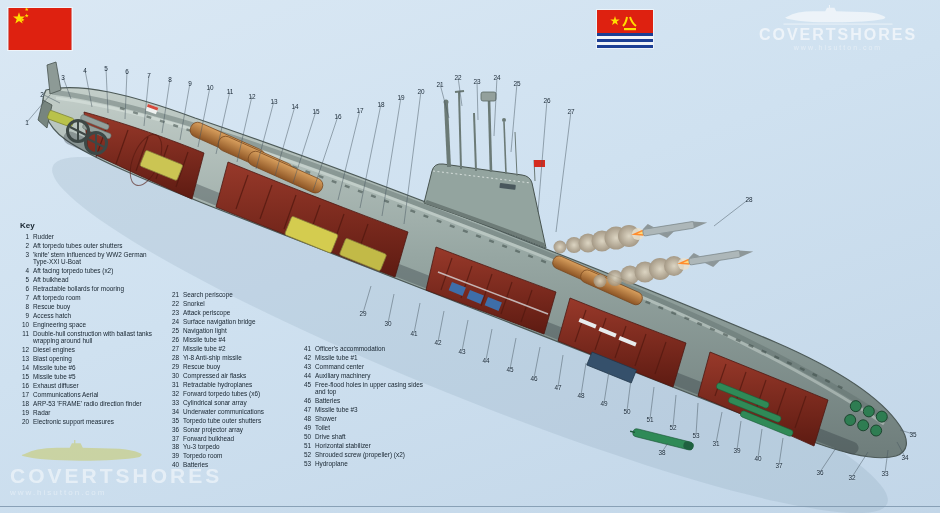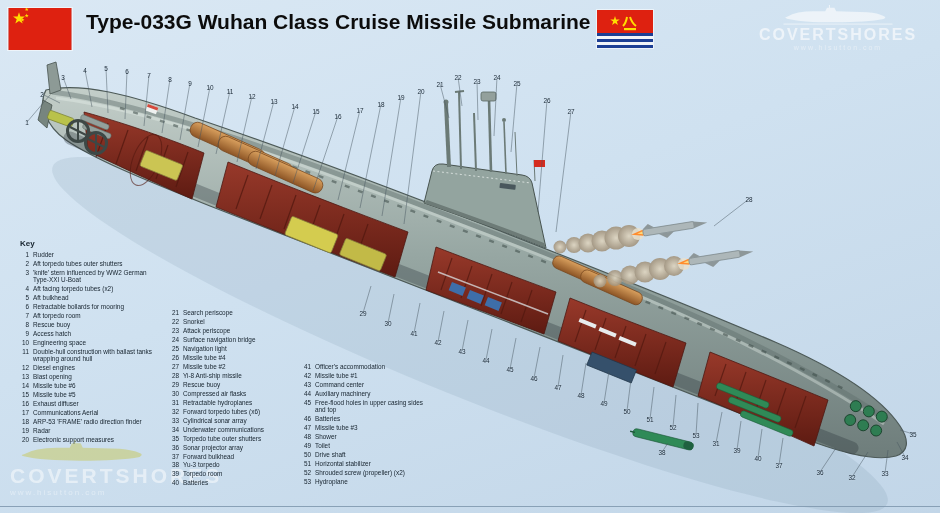--- a/index.html
+++ b/index.html
@@ -16,21 +16,21 @@
   
   .logo-tr{position:absolute;right:8px;top:5px;width:188px;text-align:center;}
   .logo-tr .logo-sub{opacity:.8;}
   .logo-tr .logo-text{font-size:16px;font-weight:bold;letter-spacing:2px;color:#f3f7fb;opacity:.85;margin-top:-3px;}
   .logo-tr .logo-url{font-size:7px;letter-spacing:2px;color:#eef3f8;opacity:.7;}
   .logo-bl{position:absolute;left:10px;bottom:16px;width:200px;text-align:left;}
   .logo-bl .logo-sub{opacity:.75;}
   .logo-bl .logo-text{font-size:21px;font-weight:bold;letter-spacing:3px;color:#ffffff;opacity:.5;margin-top:-4px;}
   .logo-bl .logo-url{font-size:8px;letter-spacing:2px;color:#ffffff;opacity:.4;}
   
-  .legend-col{position:absolute;margin-top:18px;}
+  .legend-col{position:absolute;}
   #legend-col-0{left:18px;top:221px;width:142px;}
   #legend-col-1{left:168px;top:291px;width:142px;}
   #legend-col-2{left:300px;top:345px;width:152px;}
   .key-head{font-size:8px;font-weight:bold;color:#16232e;margin:0 0 3px 2px;}
   .legend-row{display:flex;gap:4px;margin-bottom:1.8px;color:#16232e;}
   .legend-num{min-width:11px;text-align:right;font-size:6.4px;line-height:1.12;}
   .legend-label{font-size:6.4px;line-height:1.12;max-width:120px;}
   
   .callout-num{position:absolute;transform:translate(-50%,-50%);font-size:6.4px;color:#1a2936;
                text-shadow:0 0 2px rgba(218,232,244,.95);}
@@ -309,21 +309,20 @@
       <g fill="#ffde00">
         <polygon id="star-a" points="0,-1 0.2245,-0.309 0.951,-0.309 0.3633,0.118 0.5878,0.809 0,0.382 -0.5878,0.809 -0.3633,0.118 -0.951,-0.309 -0.2245,-0.309" transform="translate(5 5) scale(3)"></polygon>
         <use href="#star-a" transform="translate(5 -3) scale(0.333)"></use>
         <use href="#star-a" transform="translate(7 -1) scale(0.333)"></use>
         <use href="#star-a" transform="translate(7 2) scale(0.333)"></use>
         <use href="#star-a" transform="translate(5 4) scale(0.333)"></use>
       </g>
     </svg>
   </div>
 
-  <h1 class="page-title">Type-033G Wuhan Class Cruise Missile Submarine</h1>
 
   <div class="flag-plan">
     <svg viewBox="0 0 56 38">
       <rect width="56" height="38" fill="#f2f5f8"></rect>
       <rect width="56" height="23" fill="#de2110"></rect>
       <rect y="23" width="56" height="3" fill="#1c3f94"></rect>
       <rect y="29" width="56" height="3" fill="#1c3f94"></rect>
       <rect y="35" width="56" height="3" fill="#1c3f94"></rect>
       <g fill="#ffde00" stroke="none">
         <polygon points="0,-1 0.2245,-0.309 0.951,-0.309 0.3633,0.118 0.5878,0.809 0,0.382 -0.5878,0.809 -0.3633,0.118 -0.951,-0.309 -0.2245,-0.309" transform="translate(18 11) scale(5)"></polygon>

